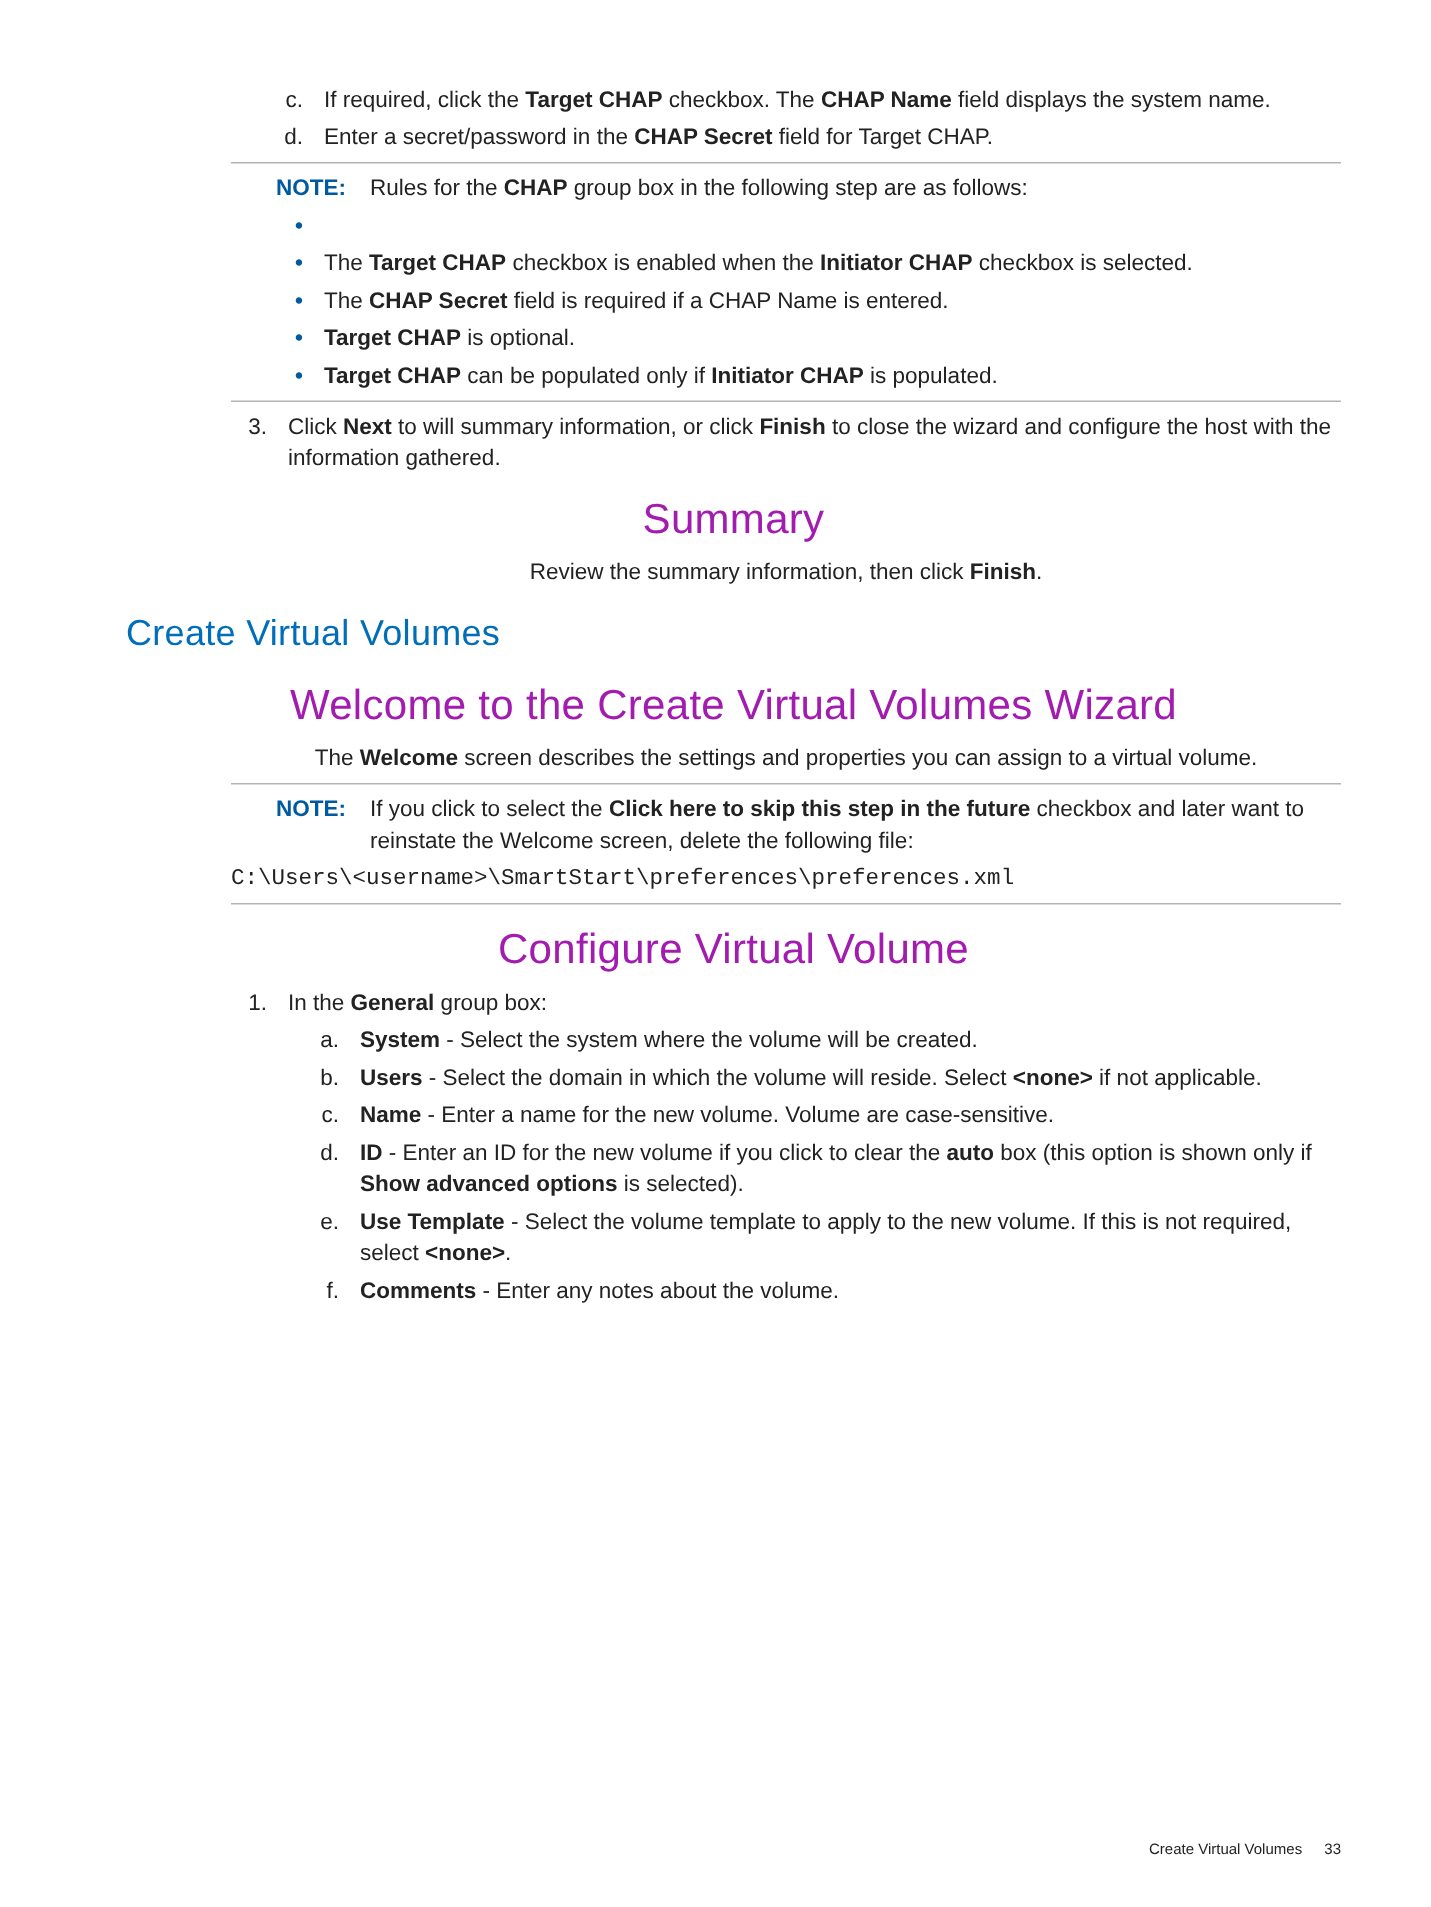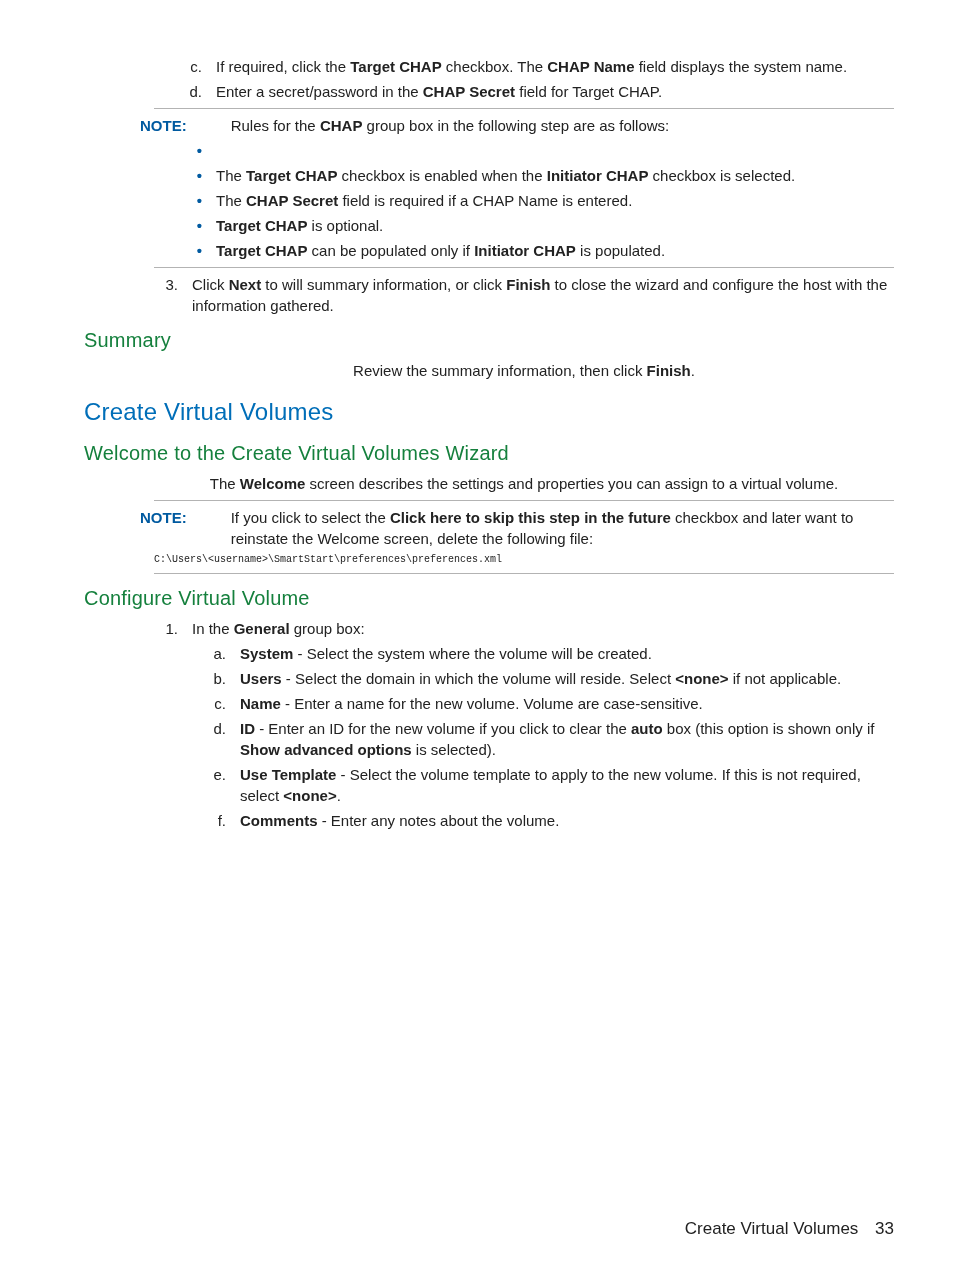--- a/index.html
+++ b/index.html
@@ -25,28 +25,28 @@
   .list-row { display:flex; align-items:flex-start; margin-bottom:4px; }
   .marker { text-align:right; padding-right:14px; flex: 0 0 auto; }
   .marker.letter { width: 24px; margin-left: 94px; }
   .marker.num    { width: 24px; margin-left: 70px; }
   .marker.subletter { width: 24px; margin-left: 118px; }
   .marker.bullet { width: 24px; margin-left: 94px; color:#005aa0; font-weight:bold; }
   .content { flex:1; }
   .bold { font-weight:600; }
   .hr  { border-top:1px solid #b3b3b3; margin:6px 0 6px 70px; }
   .hr2 { border-top:1px solid #b3b3b3; margin:6px 0 6px 70px; }
-  .note-row { display:flex; align-items:flex-start; margin-left:56px; margin-bottom:4px;gap:28px; }
+  .note-row { display:flex; align-items:flex-start; margin-left:100px; margin-bottom:4px; }
   .note-label { color:#005aa0; font-weight:600; padding-right:16px; flex:0 0 auto; }
   .note-body  { flex:1; }
   h2.section { font-family: Arial, Helvetica, sans-serif; font-weight:300; color:#006eb8; font-size:24px; margin:14px 0 6px 0; letter-spacing:0.2px; }
-  h3.subsection { font-family: Arial, Helvetica, sans-serif; font-weight:300; color:#15803d; font-size:20px; margin:10px 0 6px 0; letter-spacing:0.2px; }
+  h3.subsection { font-family: Arial, Helvetica, sans-serif; font-weight:300; color:#a21caf; font-size:28px; margin:10px 0 6px 0; letter-spacing:0.2px;text-align:center; }
   .para { margin-left:70px; margin-bottom:6px;text-align:center; }
-  .mono { font-family: "Courier New", monospace; font-size:10px; margin-left:70px; margin-bottom:4px; word-break:break-all; }
-  .footer { position:absolute; bottom:30px; right:60px; font-size:17px; }
+  .mono { font-family: "Courier New", monospace; font-size:15px; margin-left:70px; margin-bottom:4px; word-break:break-all; }
+  .footer { position:absolute; bottom:30px; right:60px; font-size:10px; }
   .footer .fpage { margin-left:12px; }
 </style>
 </head>
 <body>
 
 <div class="page">
 
   <div class="list-row">
     <div class="marker letter">c.</div>
     <div class="content">

